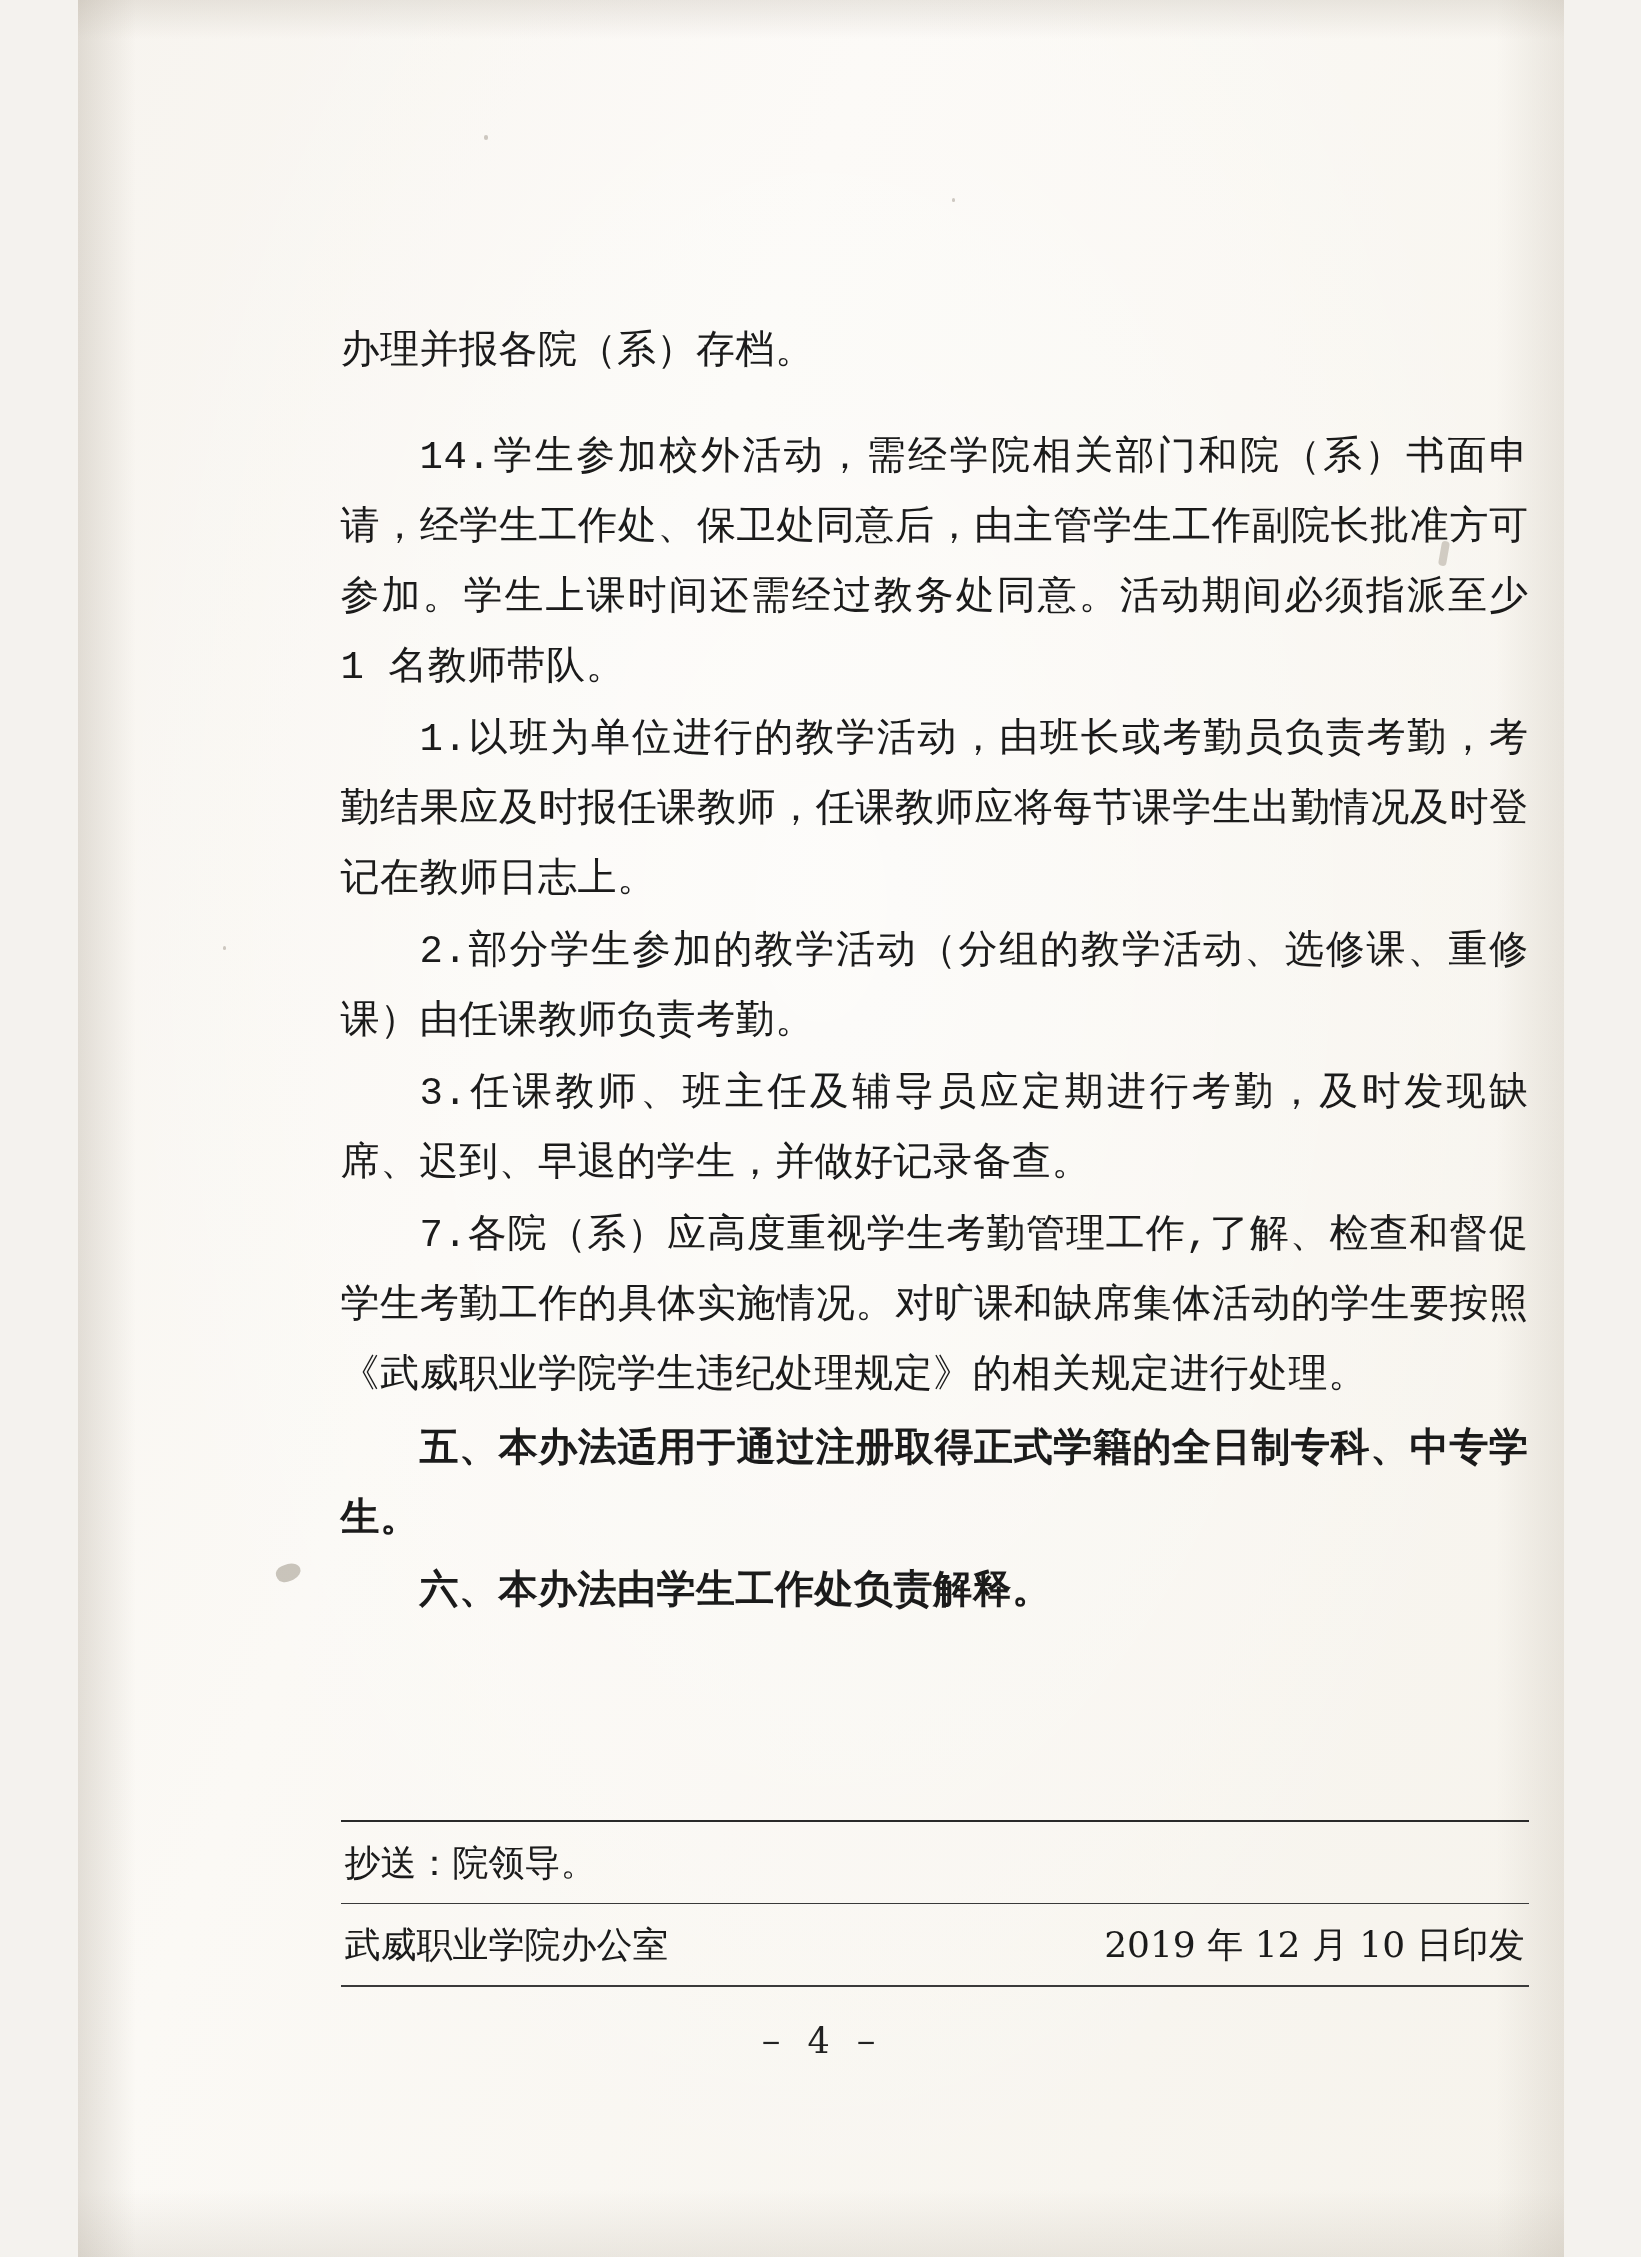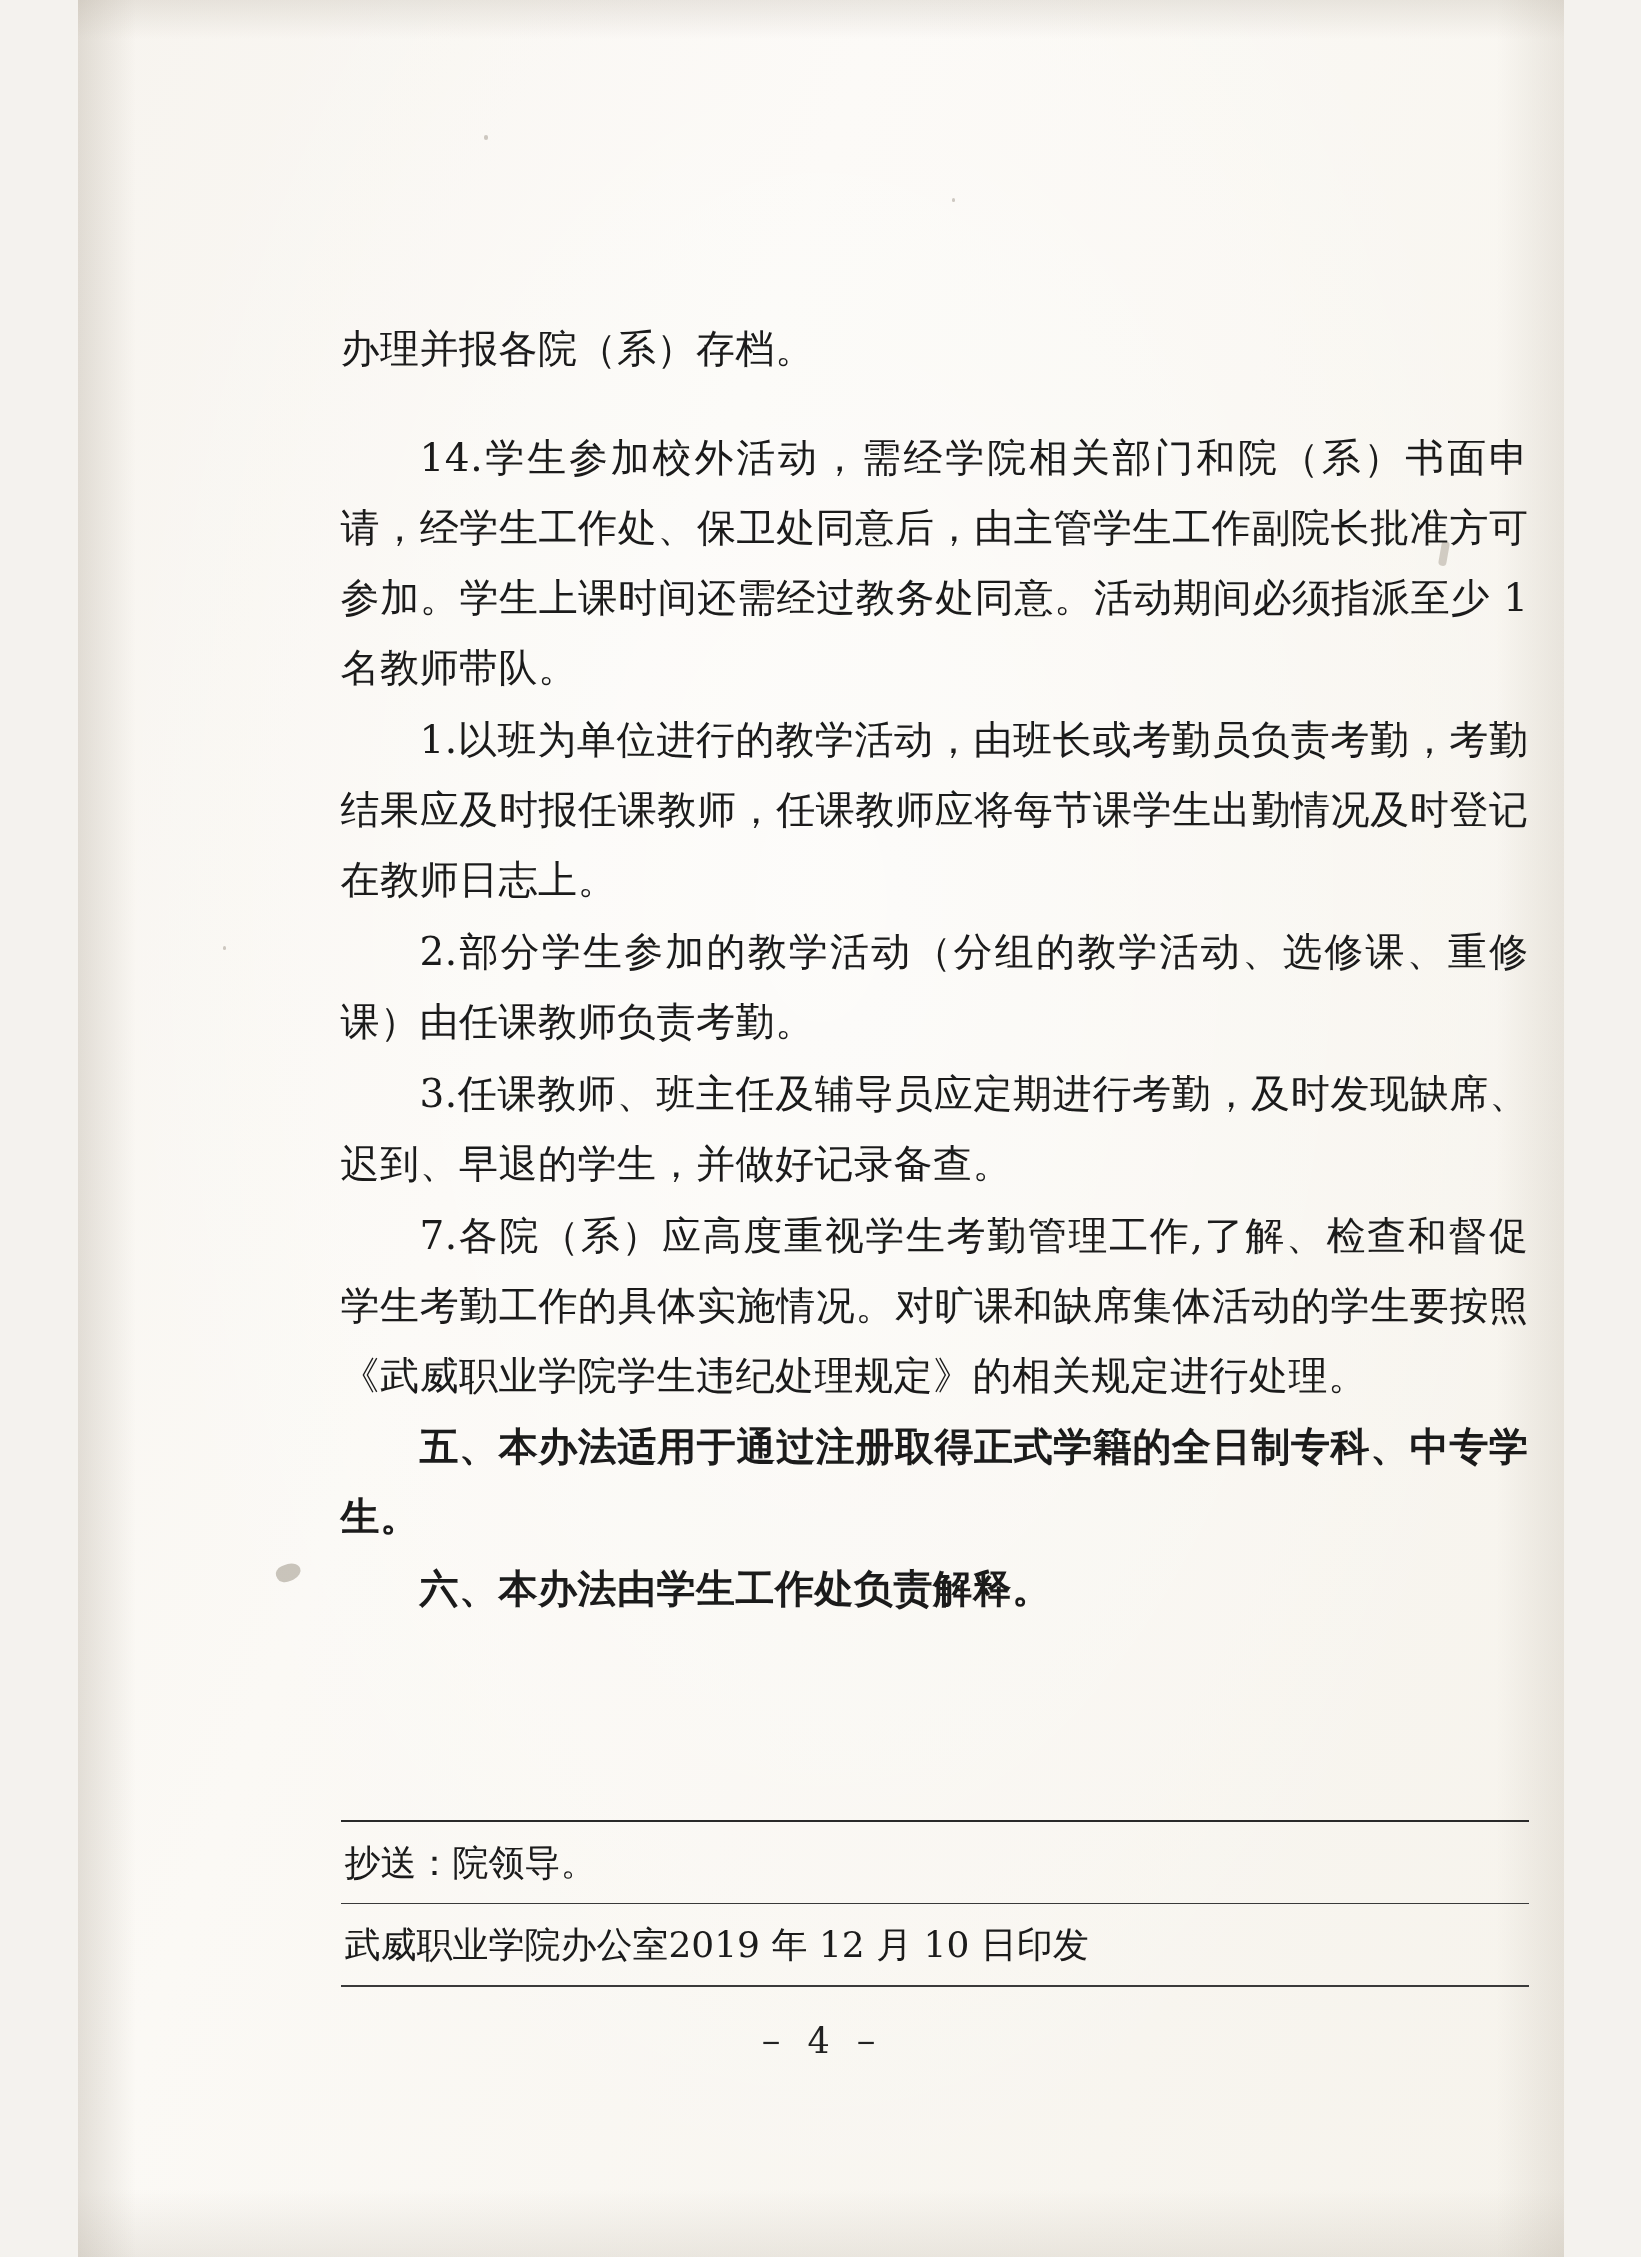--- a/index.html
+++ b/index.html
@@ -63,20 +63,21 @@
   .para {
     font-size: 39px;
     line-height: 70px;
     color: #1b1b1b;
     letter-spacing: 0.5px;
     text-align: justify;
     font-family: "DejaVu Serif", "Liberation Serif", serif;
   }
   .para {
     margin: 0 0 1.9px 0;
+    font-family: Liberation Mono, monospace;
   }
   .indent {
     text-indent: 79px;
   }
   .heading {
     font-size: 40px;
     line-height: 73px;
     font-weight: bold;
     color: #121212;
     text-indent: 79px;
@@ -98,21 +99,21 @@
   }
   .rule {
     height: 1.9px;
     background: #2a2a2a;
     width: 100%;
     margin: 0;
   }
   .rule.thin { height: 1.4px; background: #3a3a3a; }
   .footer-row {
     display: flex;
-    justify-content: flex-start;
+    justify-content: space-between;
     align-items: baseline;
     font-size: 36px;
     line-height: 81px;
     color: #1b1b1b;
     padding: 0 3.9px;
   }
   .footer-row.single { justify-content: flex-start; }
 
   .page-number {
     position: absolute;

